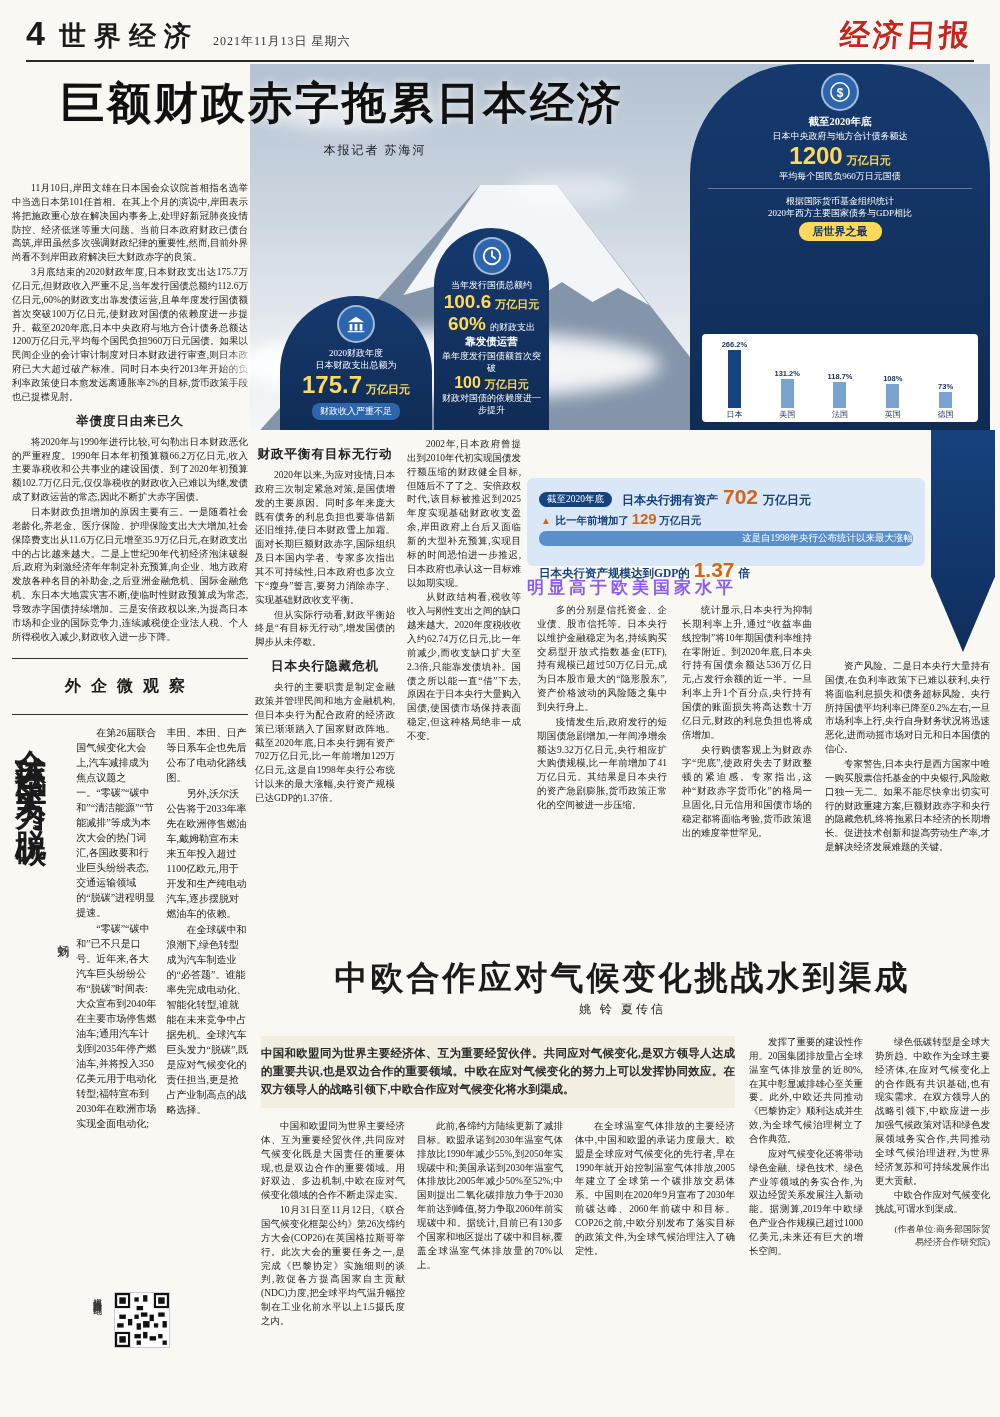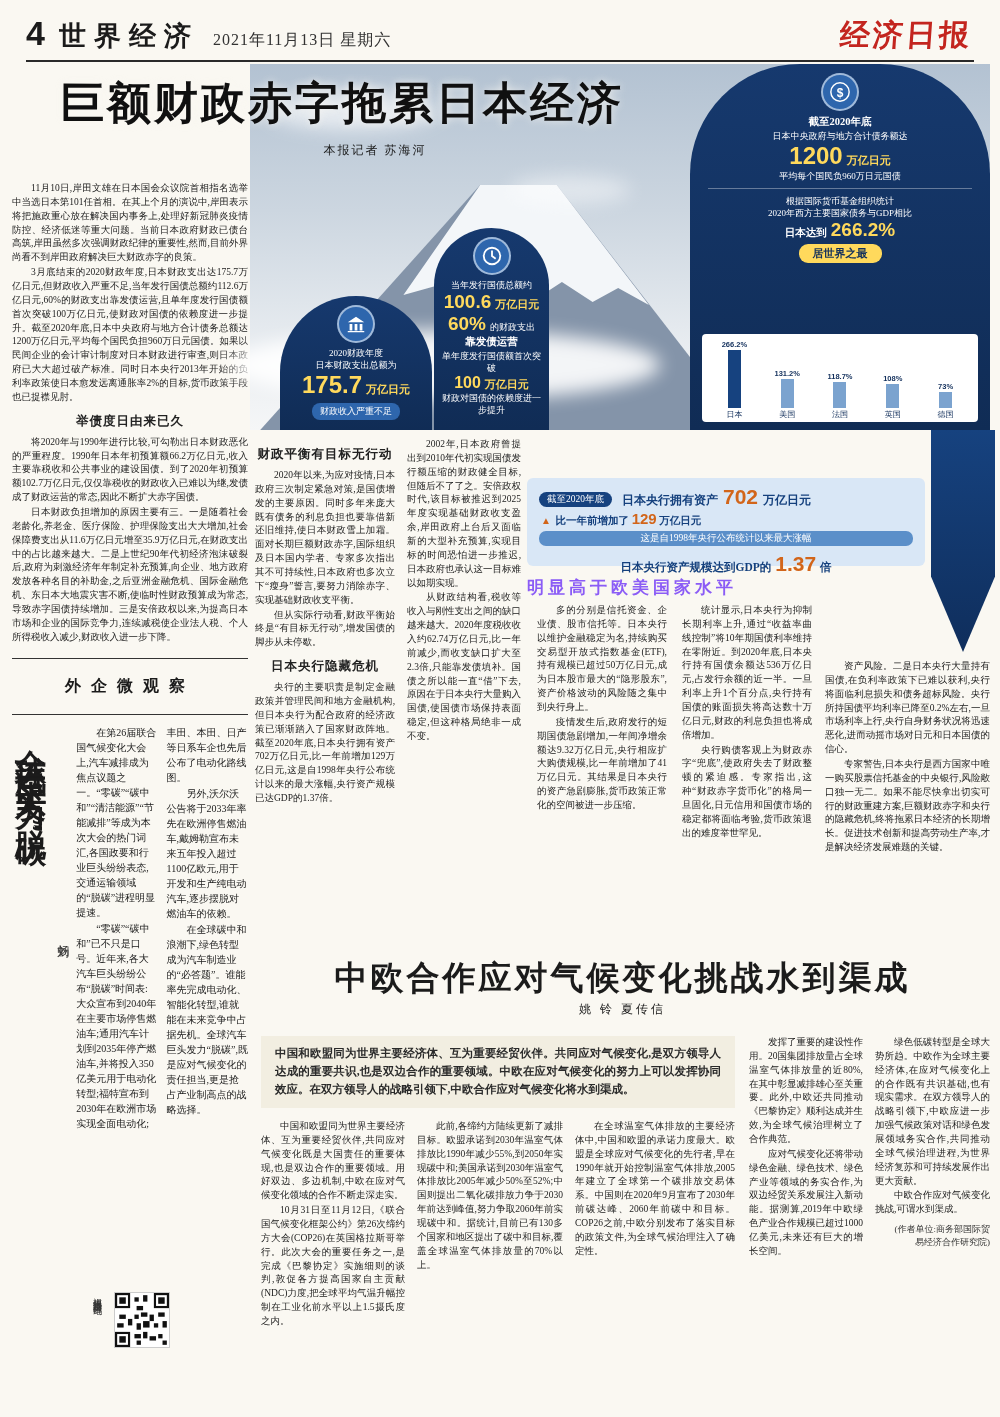--- a/index.html
+++ b/index.html
@@ -4,21 +4,21 @@
 <style>
 *{margin:0;padding:0;box-sizing:border-box}
 body{font-family:"Liberation Serif","DejaVu Serif",serif;background:#e6e3db;color:#1b1b1b}
 #paper{position:relative;width:1000px;height:1417px;background:#faf8f2;margin:0 auto;overflow:hidden}
 
 
 .hdr{position:absolute;left:26px;top:12px;width:948px;height:50px;border-bottom:2px solid #2a2a2a}
 .hdr-left{position:absolute;left:0;bottom:6px;display:flex;align-items:baseline;gap:14px}
 .pn{font:bold 34px "Liberation Sans",sans-serif}
 .sect{font:bold 27px "Liberation Sans",sans-serif;letter-spacing:8px}
-.hdate{font-size:16px;color:#333;letter-spacing:1px}
+.hdate{font-size:12px;color:#333;letter-spacing:1px}
 .mast{position:absolute;right:2px;bottom:4px;font:bold 30px "Liberation Serif",serif;color:#c3251f;letter-spacing:3px;transform:skewX(-4deg)}
 
 
 .photo{position:absolute;left:250px;top:64px;width:740px;height:366px;z-index:1;
   background:linear-gradient(180deg,#b3c2d2 0%,#ccd6e0 40%,#e9edf1 78%,#f5f6f7 100%)}
 .mtn{position:absolute;left:0;bottom:0;width:450px;height:300px}
 .cloud{position:absolute;background:rgba(255,255,255,.9);border-radius:50%;filter:blur(9px)}
 .cl-a{left:-20px;bottom:30px;width:430px;height:70px}
 .cl-b{left:18px;top:28px;width:170px;height:38px;opacity:.7}
 .cl-c{left:260px;top:112px;width:120px;height:28px;opacity:.5}
@@ -57,42 +57,42 @@
 .bcol{position:absolute;overflow:hidden}
 
 
 .banner{position:absolute;left:272px;top:40px;width:398px;height:88px;background:#d9e7f6;border-radius:6px;padding:7px 12px;color:#14407d}
 .bn-tag{display:inline-block;background:#16427f;color:#fff;font-size:9.5px;padding:1px 8px;border-radius:8px;margin-right:6px;vertical-align:2px}
 .bn-t{font-size:12px;font-weight:bold}
 .bn-num{font:bold 21px "Liberation Sans",sans-serif;color:#d2651a;padding:0 1px}
 .bn-num2{font:bold 15px "Liberation Sans",sans-serif;color:#d2651a}
 .tri{color:#d2651a;font-size:10px;margin:0 2px}
 .bn-row2{font-size:10.5px;font-weight:bold;margin-top:1px}
-.bn-strip{background:#5b8fc9;color:#fff;font-size:9.5px;text-align:center;border-radius:7px;margin-top:3px;padding:1px 12px}
-.bn-row3{font-size:11.5px;font-weight:bold;margin-top:6px;text-align:center}
+.bn-strip{background:#5b8fc9;color:#fff;font-size:9.5px;text-align:right;border-radius:7px;margin-top:3px;padding:1px 0}
+.bn-row3{font-size:11.5px;font-weight:bold;margin-top:12px;}
 .banner-foot{position:absolute;left:272px;top:138px;width:398px;text-align:left;font:bold 17px "Liberation Sans",sans-serif;color:#8b5cf6;letter-spacing:4px}
 .big-arrow{position:absolute;left:676px;top:-8px;width:64px;height:222px;background:linear-gradient(180deg,#16427f,#0f2e5c);clip-path:polygon(0 0,100% 0,100% 66%,50% 100%,0 66%)}
 
 
 .sidebar{position:absolute;left:12px;top:658px;width:236px;height:726px}
 .sb-title{border-top:1.5px solid #333;border-bottom:1.5px solid #333;padding:17px 0;text-align:center;font:bold 16px "Liberation Sans",sans-serif;letter-spacing:10px}
 .sb-body{display:flex;margin-top:10px;height:552px;overflow:hidden}
 .vtitle{writing-mode:vertical-rl;font:900 31px "Liberation Sans",sans-serif;letter-spacing:7px;line-height:1.2;height:100%}
 .vauthor{writing-mode:vertical-rl;font-size:12px;padding-top:210px;margin:0 5px;color:#333}
 .sb-text{flex:1;column-count:2;column-gap:9px;font-size:10px;line-height:1.5;height:100%}
 .sb-text p{text-indent:2em;margin-bottom:1px}
 .qr-row{display:flex;align-items:center;justify-content:center;gap:10px;margin-top:14px}
 .qr-cap{writing-mode:vertical-rl;font-size:9px;height:58px;letter-spacing:1px;color:#333}
 .qr{width:56px;height:56px;border:1px solid #ccc;background:#fff}
 
 
 .climate{position:absolute;left:255px;top:956px;width:735px;height:456px}
 .cl-hl{text-align:center;font:900 33px "Liberation Sans",sans-serif;letter-spacing:3px}
 .cl-au{text-align:center;font-size:12px;letter-spacing:3px;margin-top:0}
-.introbox{position:absolute;left:6px;top:80px;width:474px;height:72px;background:#f2eee1;padding:9px 14px;font-weight:bold;font-size:11.5px;line-height:1.55;text-align:justify;color:#2a2a2a;overflow:hidden}
+.introbox{position:absolute;left:6px;top:80px;width:474px;height:72px;background:#f2eee1;padding:9px 0;font-weight:bold;font-size:11.5px;line-height:1.55;text-align:justify;color:#2a2a2a;overflow:hidden}
 .ccol{position:absolute;overflow:hidden}
 .credit{text-align:right;font-size:9px;margin-top:6px;color:#333;text-indent:0}
 
 
 .pfoot{position:absolute;left:12px;top:1448px;width:236px;border-top:1.5px solid #333;padding-top:6px;font-size:11px;letter-spacing:1px;display:flex;gap:12px}
 </style>
 </head>
 <body>
 
 <div id="paper">
@@ -165,24 +165,20 @@
       <div class="ig-b">截至2020年底</div>
       <div class="ig-s">日本中央政府与地方合计债务额达</div>
       <div>
         <span class="ig-num">1200</span>
         <span class="ig-unit">万亿日元</span>
       </div>
       <div class="ig-s">平均每个国民负960万日元国债</div>
       <div class="ig-div"></div>
       <div class="ig-s">根据国际货币基金组织统计</div>
       <div class="ig-s">2020年西方主要国家债务与GDP相比</div>
-      <div>
-        <span class="ig-b" style="display:inline;padding:0">日本达到</span>
-        <span class="ig-num md">266.2%</span>
-      </div>
       <div class="ig-badge">居世界之最</div>
       
       <div class="chart">
         <div class="bar-g">
           <span class="bv">266.2%</span>
           <div class="bar" style="height:58px"></div>
           <span class="bnm">日本</span>
         </div>
         <div class="bar-g">
           <span class="bv">131.2%</span>

